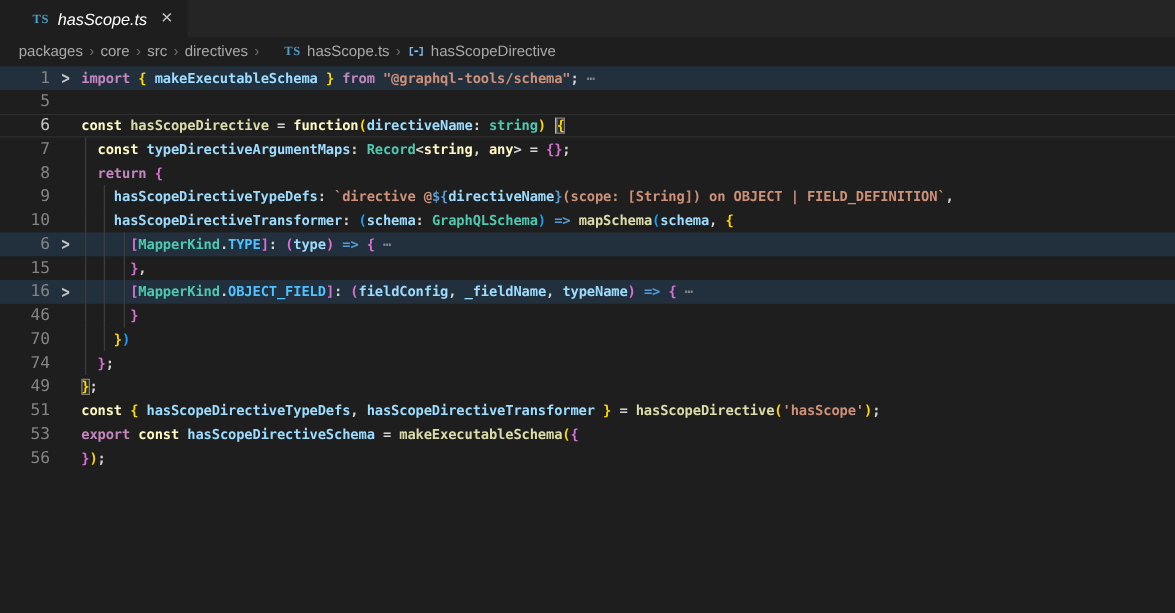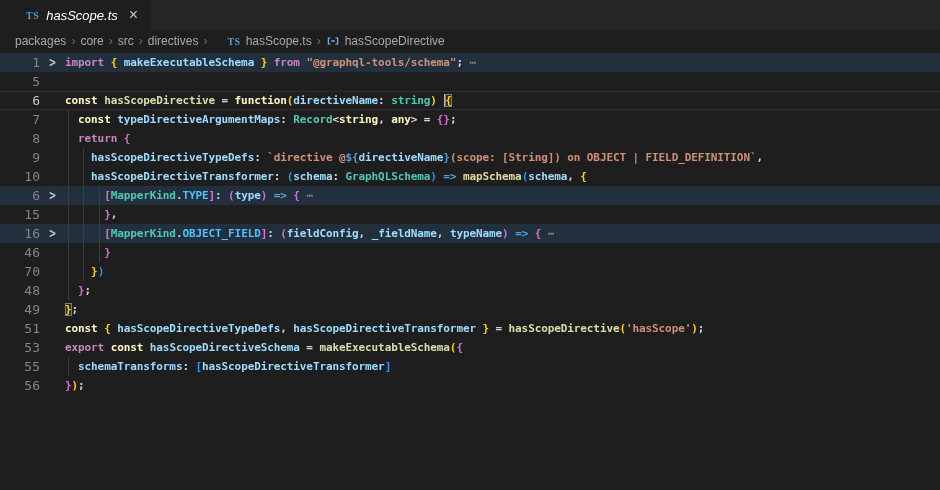--- a/index.html
+++ b/index.html
@@ -158,43 +158,38 @@
         <div class="gutter-num">46</div>
         <div class="gutter-fold"></div>
         <div class="code"><span class="guide" style="left: 3px;"></span><span class="guide" style="left: 18.4px;"></span><span class="guide" style="left: 33.8px;"></span><span class="tok-ws">      </span><span class="tok-b2">}</span></div>
       </div>
       <div class="row">
         <div class="gutter-num">70</div>
         <div class="gutter-fold"></div>
         <div class="code"><span class="guide" style="left: 3px;"></span><span class="guide" style="left: 18.4px;"></span><span class="tok-ws">    </span><span class="tok-b1">}</span><span class="tok-b3">)</span></div>
       </div>
       <div class="row">
-        <div class="gutter-num">48</div>
+        <div class="gutter-num">74</div>
         <div class="gutter-fold"></div>
         <div class="code"><span class="guide" style="left: 3px;"></span><span class="tok-ws">  </span><span class="tok-b2">}</span><span class="tok-pun">;</span></div>
       </div>
       <div class="row">
         <div class="gutter-num">49</div>
         <div class="gutter-fold"></div>
         <div class="code"><span class="tok-b1m">}</span><span class="tok-pun">;</span></div>
       </div>
       <div class="row">
         <div class="gutter-num">51</div>
         <div class="gutter-fold"></div>
         <div class="code"><span class="tok-st">const </span><span class="tok-b1">{ </span><span class="tok-var">hasScopeDirectiveTypeDefs</span><span class="tok-pun">, </span><span class="tok-var">hasScopeDirectiveTransformer </span><span class="tok-b1">} </span><span class="tok-pun">= </span><span class="tok-fn">hasScopeDirective</span><span class="tok-b1">(</span><span class="tok-str">'hasScope'</span><span class="tok-b1">)</span><span class="tok-pun">;</span></div>
       </div>
       <div class="row">
         <div class="gutter-num">53</div>
         <div class="gutter-fold"></div>
         <div class="code"><span class="tok-kw">export </span><span class="tok-st">const </span><span class="tok-var">hasScopeDirectiveSchema </span><span class="tok-pun">= </span><span class="tok-fn">makeExecutableSchema</span><span class="tok-b1">(</span><span class="tok-b2">{</span></div>
       </div>
       <div class="row">
-        <div class="gutter-num">55</div>
-        <div class="gutter-fold"></div>
-        <div class="code"><span class="guide" style="left: 3px;"></span><span class="tok-ws">  </span><span class="tok-var">schemaTransforms</span><span class="tok-pun">: </span><span class="tok-b3">[</span><span class="tok-var">hasScopeDirectiveTransformer</span><span class="tok-b3">]</span></div>
-      </div>
-      <div class="row">
         <div class="gutter-num">56</div>
         <div class="gutter-fold"></div>
         <div class="code"><span class="tok-b2">}</span><span class="tok-b1">)</span><span class="tok-pun">;</span></div>
       </div>
     </div>
 </div>
 
 </body></html>

